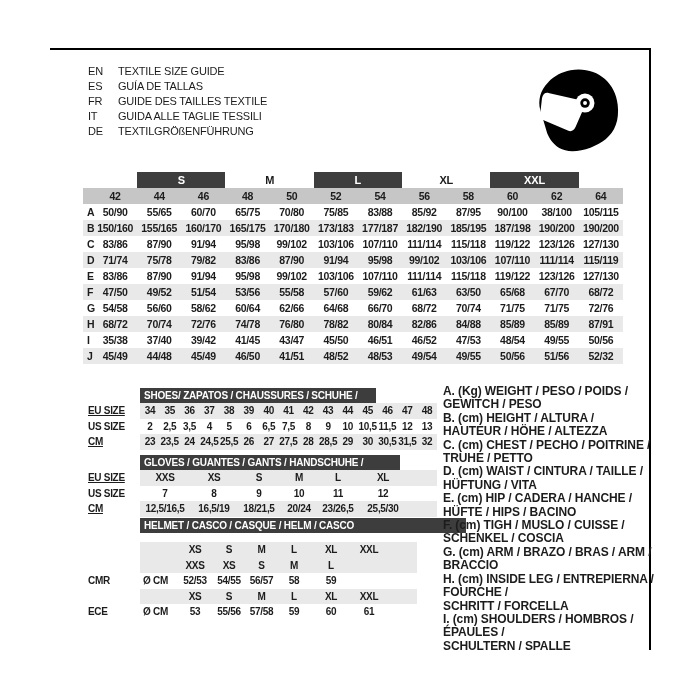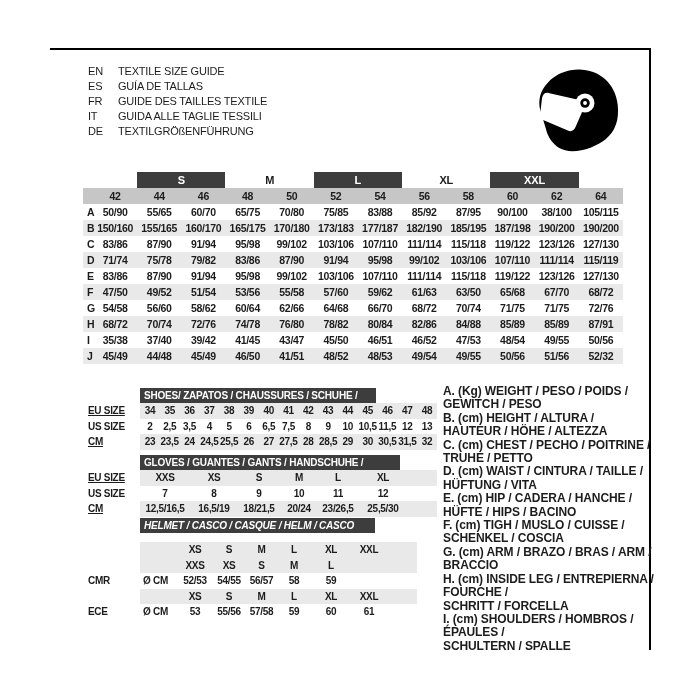--- a/index.html
+++ b/index.html
@@ -368,21 +368,21 @@
         <td>16,5/19</td>
         <td>18/21,5</td>
         <td>20/24</td>
         <td>23/26,5</td>
         <td>25,5/30</td>
         <td></td>
       </tr>
     </tbody>
 </table>
 
-<div class="bar-title" style="left:140px;top:518px;width:235px;font-style:italic;">HELMET / CASCO / CASQUE / HELM / CASCO</div>
+<div class="bar-title" style="left:140px;top:518px;width:326px;">HELMET / CASCO / CASQUE / HELM / CASCO</div>
 <table class="lower-table" style="left:88px;top:542px;width:329px;">
   <colgroup>
     <col style="width:52px">
       <col style="width:38px">
       <col style="width:34px">
       <col style="width:34px">
     <col style="width:31px">
       <col style="width:34px">
       <col style="width:40px">
       <col style="width:36px">

